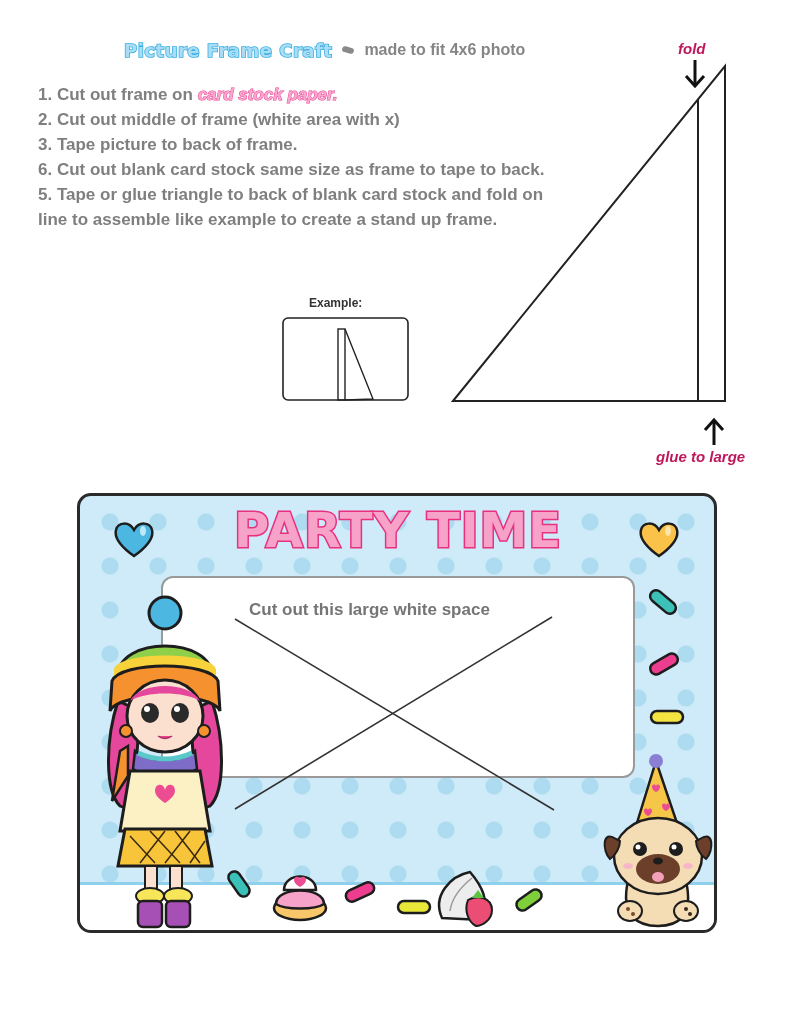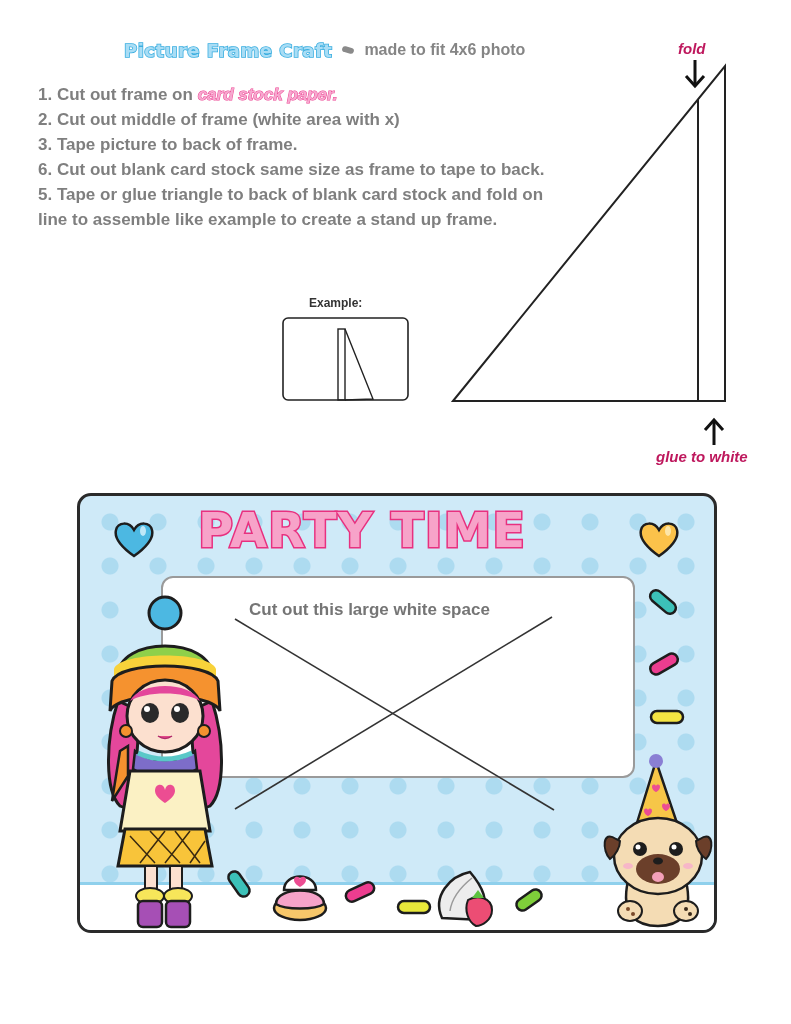--- a/index.html
+++ b/index.html
@@ -39,21 +39,21 @@
   .snow {
     position:absolute; left:0; right:0; bottom:0; height:48px; background:#ffffff;
     border-top:3px solid #8fd0ec;
   }
   .photo-area {
     position:absolute; left:81px; top:80px; width:474px; height:202px;
     background:#ffffff; border:2px solid #9a9a9a; border-radius:12px;
   }
   .cut-label { position:absolute; left:86px; top:22px; font-size:17px; font-weight:bold; color:#757575; }
   .party-title {
-    position:absolute; left:118px; top:6px; width:400px; 
+    position:absolute; left:118px; top:6px; width:400px; text-align:center;
     font-family:"DejaVu Sans", sans-serif; font-weight:bold; font-size:48px; color:#f7a3c9;
     -webkit-text-stroke:3px #e8307f; paint-order:stroke fill; letter-spacing:1px;
   }
   .abs { position:absolute; }
 </style>
 </head>
 <body>
 
 <div class="title-row">
   <span class="craft-title">Picture Frame Craft</span>
@@ -87,21 +87,21 @@
     <polyline points="705,430 714,420 723,430" fill="none" stroke="#111" stroke-width="3"></polyline>
   </g>
 
   <g>
     <rect x="283" y="318" width="125" height="82" rx="5" fill="none" stroke="#222" stroke-width="1.6"></rect>
     <rect x="338" y="329" width="7" height="71" fill="none" stroke="#222" stroke-width="1.4"></rect>
     <path d="M345,329 L373,399 L345,400" fill="none" stroke="#222" stroke-width="1.4"></path>
   </g>
 </svg>
 <div class="diagram-label" style="left:678px; top:40px;">fold</div>
-<div class="diagram-label" style="left:656px; top:448px;">glue to white</div>
+<div class="diagram-label" style="left:656px; top:448px;">glue to large</div>
 <div class="example-label">Example:</div>
 
 <div class="frame">
   <div class="dots"></div>
   <div class="snow"></div>
 
   <div class="photo-area">
     <div class="cut-label">Cut out this large white space</div>
     <svg class="abs" style="left:0;top:0;" width="474" height="285">
       <line x1="72" y1="41" x2="391" y2="232" stroke="#333" stroke-width="1.6"></line>

